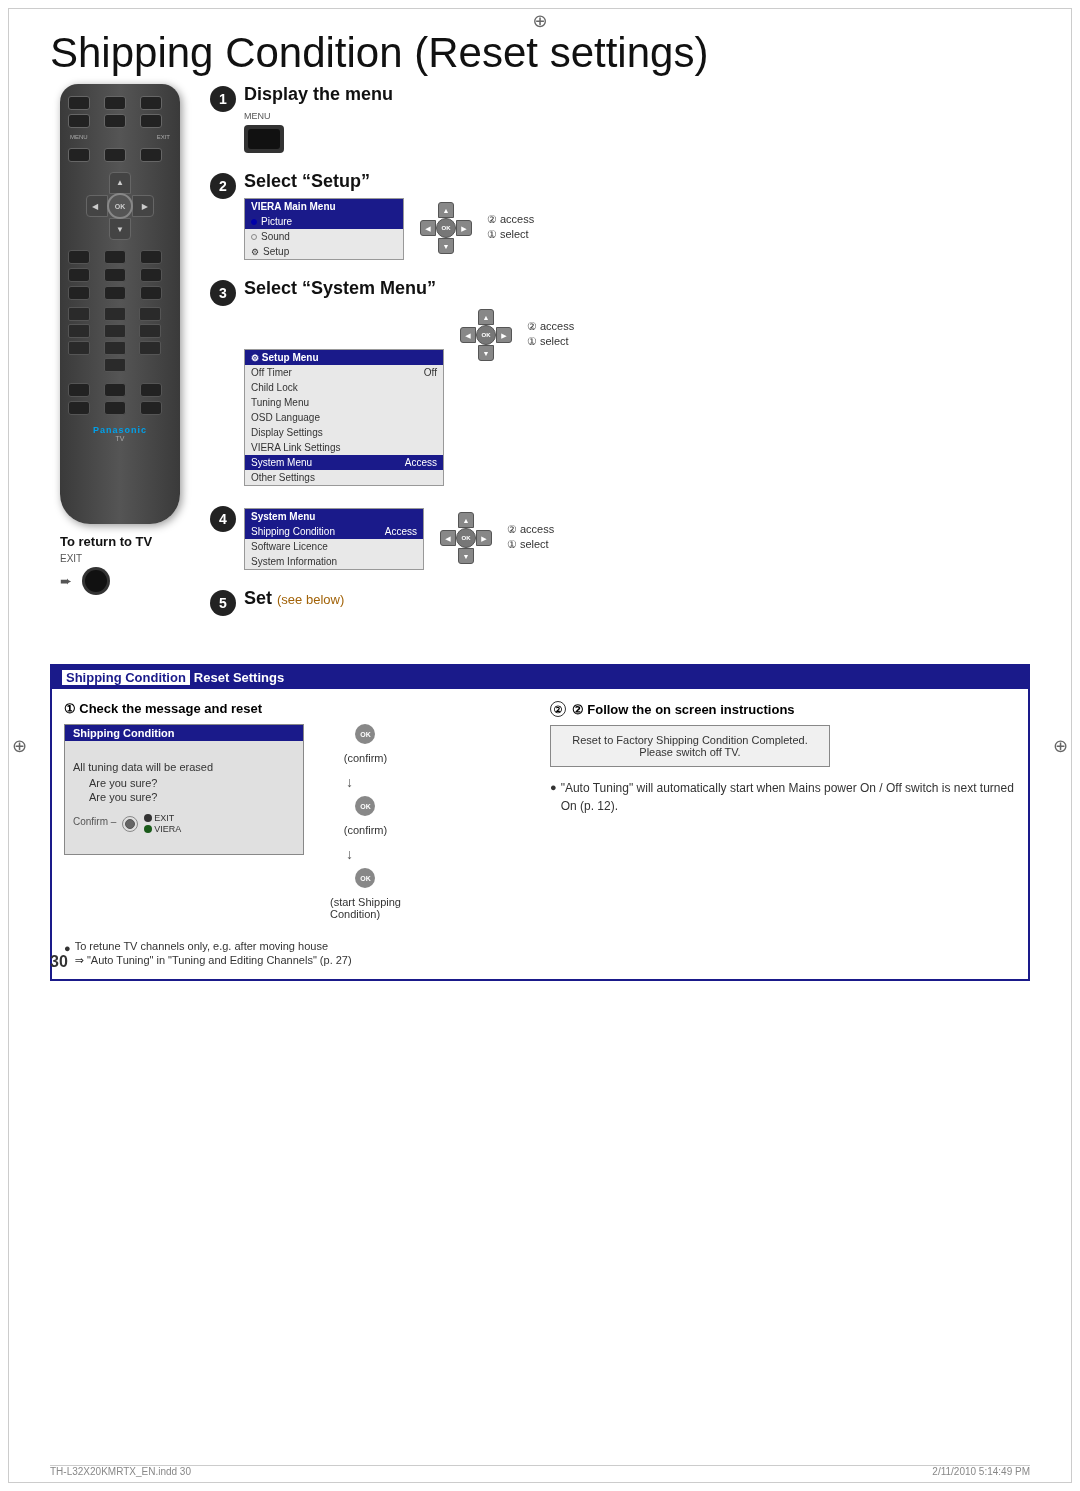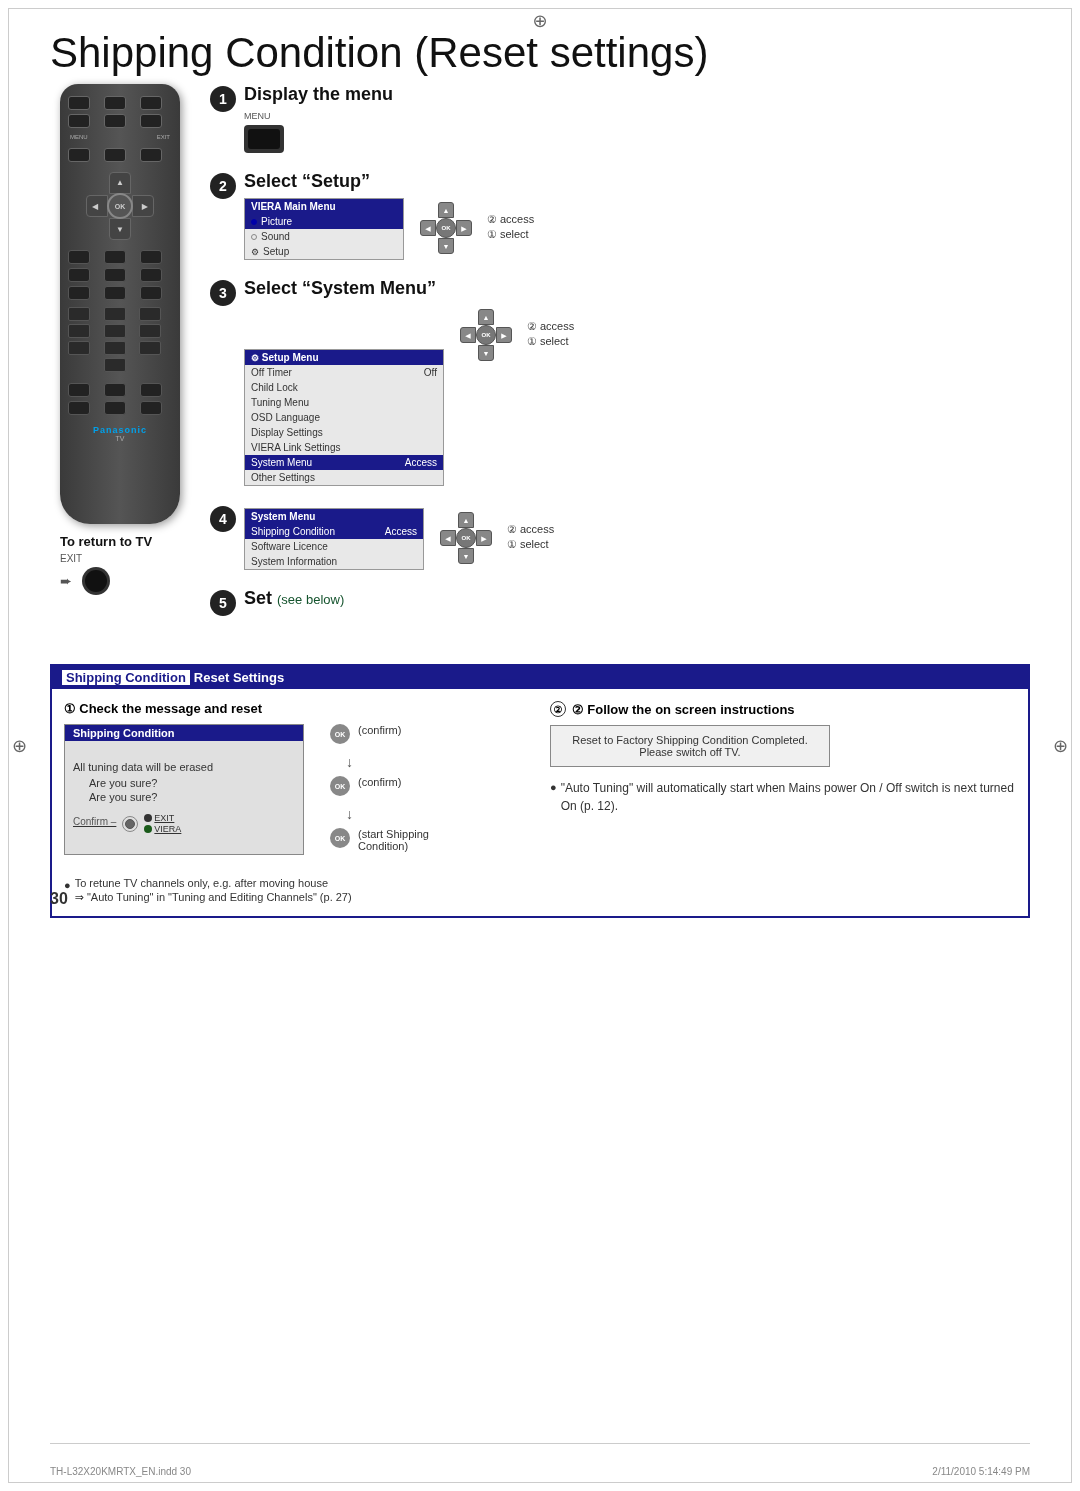--- a/index.html
+++ b/index.html
@@ -512,22 +512,24 @@
       align-items: center;
       justify-content: center;
       font-size: 7px;
       color: #fff;
       font-weight: bold;
       flex-shrink: 0;
     }
 
     .confirm-step-row {
       display: flex;
+      align-items: center;
       gap: 8px;
       margin-bottom: 8px;
+      flex-direction: column;
     }
 
     .confirm-step-label {
       font-size: 11px;
       color: #333;
     }
 
     .confirm-arrow {
       font-size: 14px;
       color: #555;
@@ -581,21 +583,21 @@
       position: absolute;
       bottom: 14px;
       left: 50px;
       right: 50px;
       display: flex;
       justify-content: space-between;
       align-items: center;
       font-size: 10px;
       color: #888;
       border-top: 1px solid #ccc;
-      padding-top: 22px;
+      padding-top: 0;
     }
 
     .page-number {
       font-size: 16px;
       font-weight: bold;
       color: #333;
       position: absolute;
       bottom: 50px;
       left: 50px;
     }
@@ -630,21 +632,21 @@
 
     
     .step5-title {
       font-size: 18px;
       font-weight: bold;
       color: #111;
     }
 
     .step5-sub {
       font-size: 13px;
-      color: #14532d;
+      color: #a16207;
       font-weight: normal;
     }
 
     .dialog-exit-section {
       display: flex;
       align-items: center;
       gap: 4px;
       margin-top: 4px;
     }
 
@@ -974,21 +976,21 @@
 
           <div>
             <div class="shipping-dialog">
               <div class="dialog-header">Shipping Condition</div>
               <div class="dialog-body">
                 <div class="dialog-warning">All tuning data will be erased</div>
                 <div style="margin-left:8px;">
                   <div class="dialog-question">Are you sure?</div>
                   <div class="dialog-question">Are you sure?</div>
                 </div>
-                <div style="margin-top:6px;display:flex;align-items:center;gap:4px;text-decoration:underline;">
+                <div style="margin-top:6px;display:flex;align-items:center;gap:4px;">
                   <span style="font-size:10px;color:#555;">Confirm –</span>
                   <div style="display:flex;flex-direction:column;gap:2px;">
                     <div class="dialog-exit-section">
                       <div style="position:relative;width:20px;height:20px;">
                         <div style="width:16px;height:16px;border:1px solid #888;border-radius:50%;position:absolute;top:2px;left:2px;"></div>
                         <div style="width:10px;height:10px;border:1px solid #555;border-radius:50%;position:absolute;top:5px;left:5px;background:#666;"></div>
                       </div>
                       <div style="display:flex;flex-direction:column;">
                         <div style="display:flex;align-items:center;gap:2px;">
                           <div class="bullet-lg"></div>

